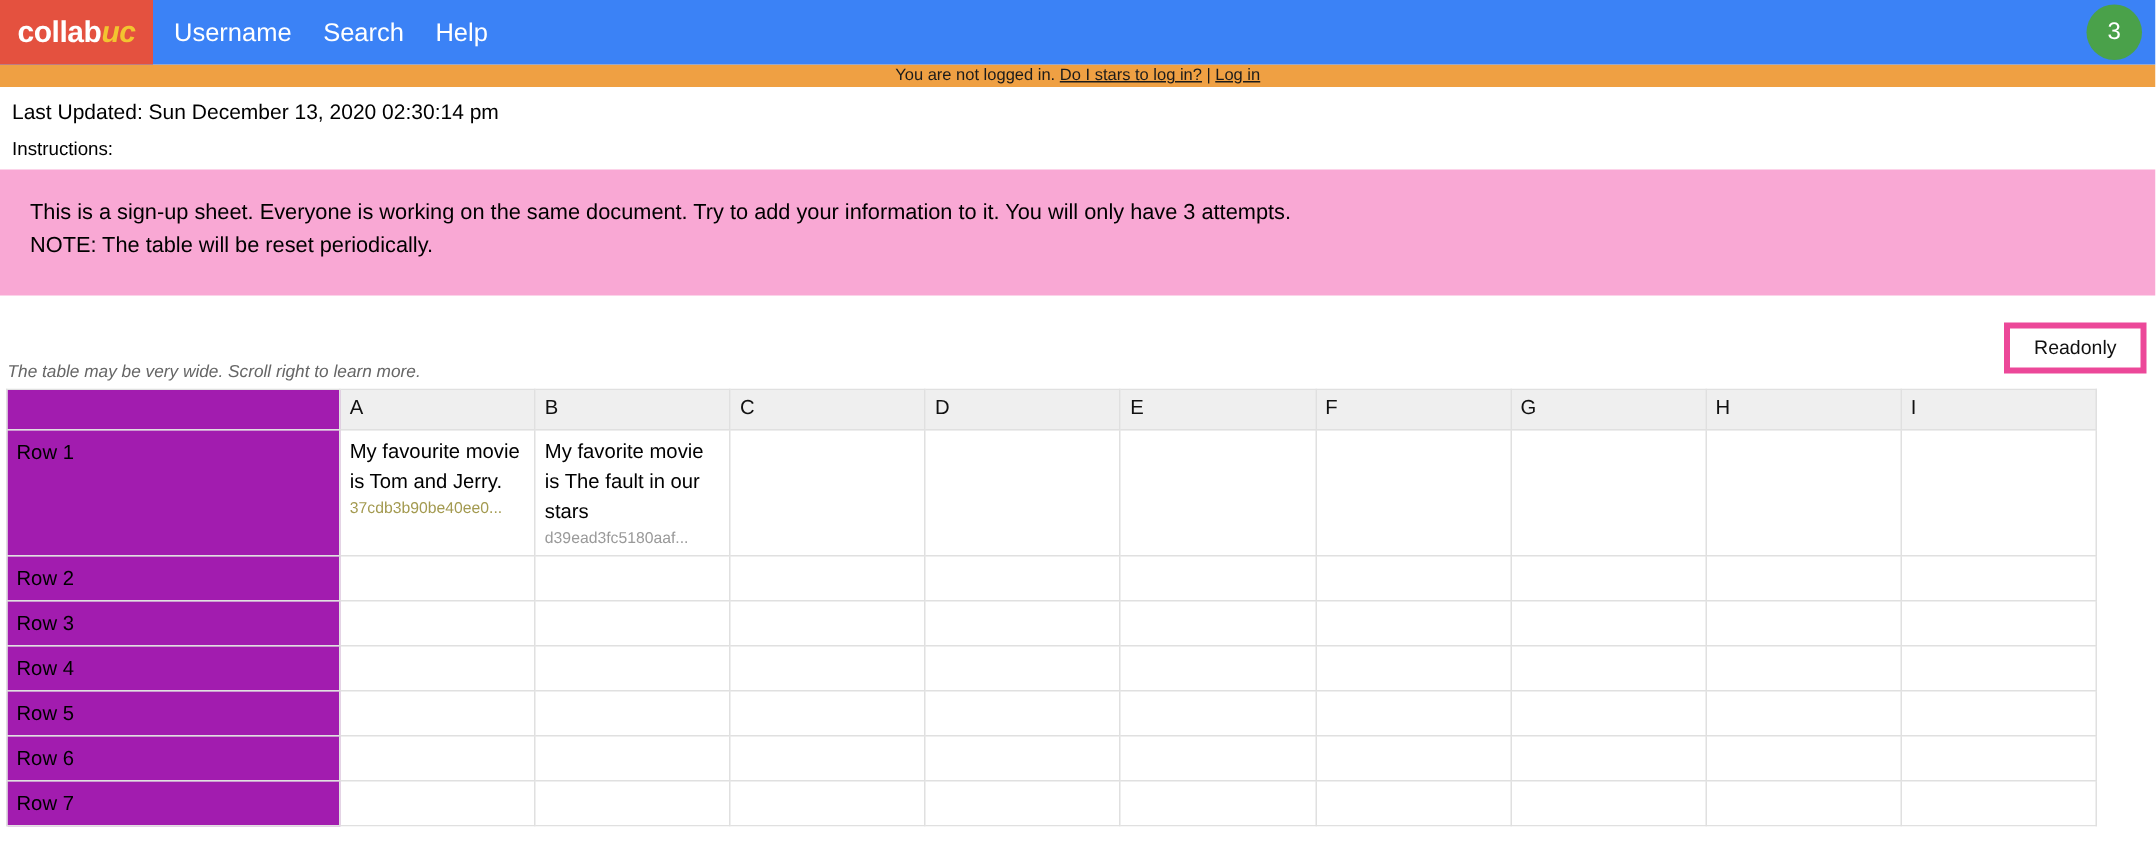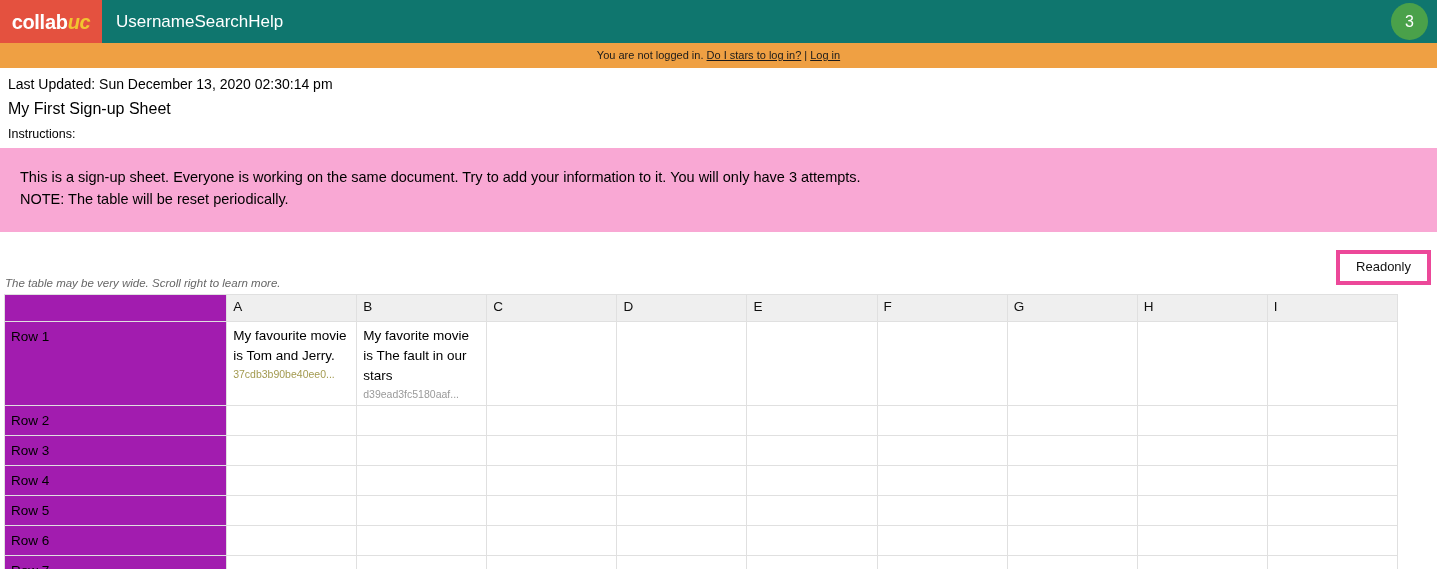--- a/index.html
+++ b/index.html
@@ -13,21 +13,21 @@
   body {
     width: 1437px;
     height: 569px;
     overflow: hidden;
   }
 
   
   .navbar {
     position: relative;
     height: 43px;
-    background: #0f766e;
+    background: #3b82f6;
     display: flex;
     align-items: stretch;
   }
   .brand {
     background: #e4513f;
     width: 102px;
     display: flex;
     align-items: center;
     justify-content: center;
     cursor: pointer;
@@ -40,20 +40,21 @@
     line-height: 1;
   }
   .brand-text .uc {
     color: #f2c430;
     font-style: italic;
     font-weight: bold;
   }
   .nav-links {
     display: flex;
     align-items: center;
+    gap: 21px;
     padding-left: 14px;
   }
   .nav-link {
     color: #ffffff;
     font-size: 17px;
     text-decoration: none;
     cursor: pointer;
     white-space: nowrap;
   }
   .attempts-badge {
@@ -68,21 +69,21 @@
     font-size: 16px;
     display: flex;
     align-items: center;
     justify-content: center;
     cursor: pointer;
   }
 
   
   .alert-bar {
     background: #efa043;
-    height: 25px;
+    height: 15px;
     display: flex;
     align-items: center;
     justify-content: center;
     font-size: 11px;
     color: #1b1b1b;
     line-height: 1;
   }
   .alert-bar a {
     color: #1b1b1b;
     text-decoration: underline;
@@ -221,21 +222,20 @@
   <div class="attempts-badge">3</div>
 </div>
 
 <div class="alert-bar">
   <span>You are not logged in.</span>&nbsp;<a>Do I stars to log in?</a><span class="alert-sep">|</span><a>Log in</a>
 </div>
 
 <div class="page">
 
   <div class="last-updated">Last Updated: Sun December 13, 2020 02:30:14 pm</div>
-  <div class="sheet-title">My First Sign-up Sheet</div>
   <div class="instructions-label">Instructions:</div>
 </div>
 
 <div class="instructions-box">
   <p>This is a sign-up sheet. Everyone is working on the same document. Try to add your information to it. You will only have 3 attempts.</p>
   <p>NOTE: The table will be reset periodically.</p>
 </div>
 
 <div class="page">
   <div class="button-row">

